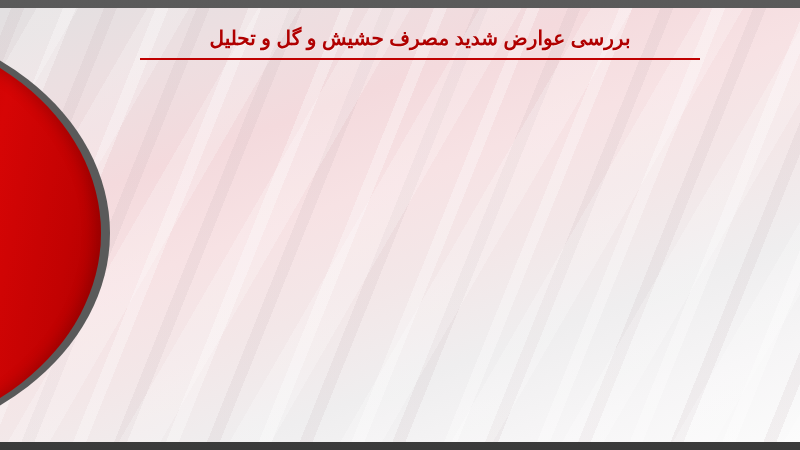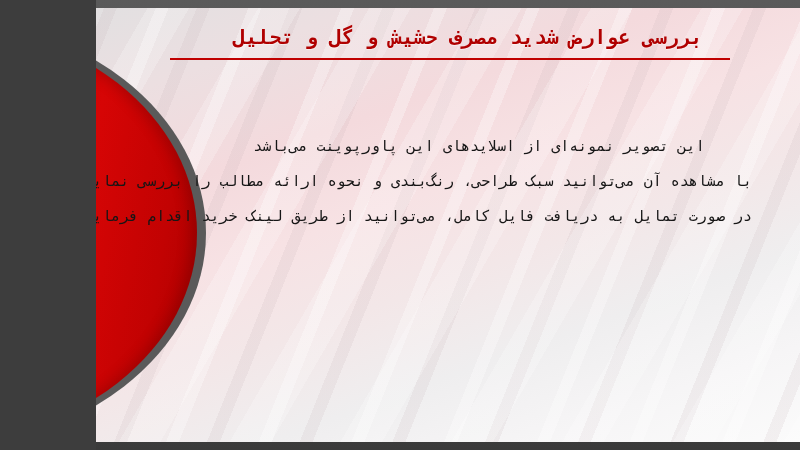--- a/index.html
+++ b/index.html
@@ -2,25 +2,25 @@
 <html lang="fa" dir="rtl"><head>
 <meta charset="utf-8">
 <style>
   html, body {
     margin: 0;
     padding: 0;
     background: #3d3d3d;
   }
   #slide {
     position: relative;
-    width: 704px;
+    width: 800px;
     height: 450px;
     overflow: hidden;
     background: #4a4a4a;
-    font-family: Liberation Mono, monospace;
+    font-family: Liberation Sans, sans-serif;
     margin-left: 33px;
   }
 
   
   .frame-border {
     position: absolute;
     inset: 0;
     background: linear-gradient(180deg,#5a5a5a 0%,#4b4b4b 50%,#3a3a3a 100%);
   }
 
@@ -158,19 +158,14 @@
       <div class="red-lens-outline"></div>
       <div class="red-lens"></div>
 
     </div>
 
     <div class="title-block">
       <div class="title-line">بررسی عوارض شدید مصرف حشیش و گل و تحلیل</div>
       <div class="title-rule"></div>
     </div>
 
-    <div class="body-block">
-      <div class="body-line">این تصویر نمونه‌ای از اسلایدهای این پاورپوینت می‌باشد</div>
-      <div class="body-line">با مشاهده آن می‌توانید سبک طراحی، رنگ‌بندی و نحوه ارائه مطالب را بررسی نمایید</div>
-      <div class="body-line">در صورت تمایل به دریافت فایل کامل، می‌توانید از طریق لینک خرید اقدام فرمایید</div>
-    </div>
   </div>
 </div>
 
 </body></html>

